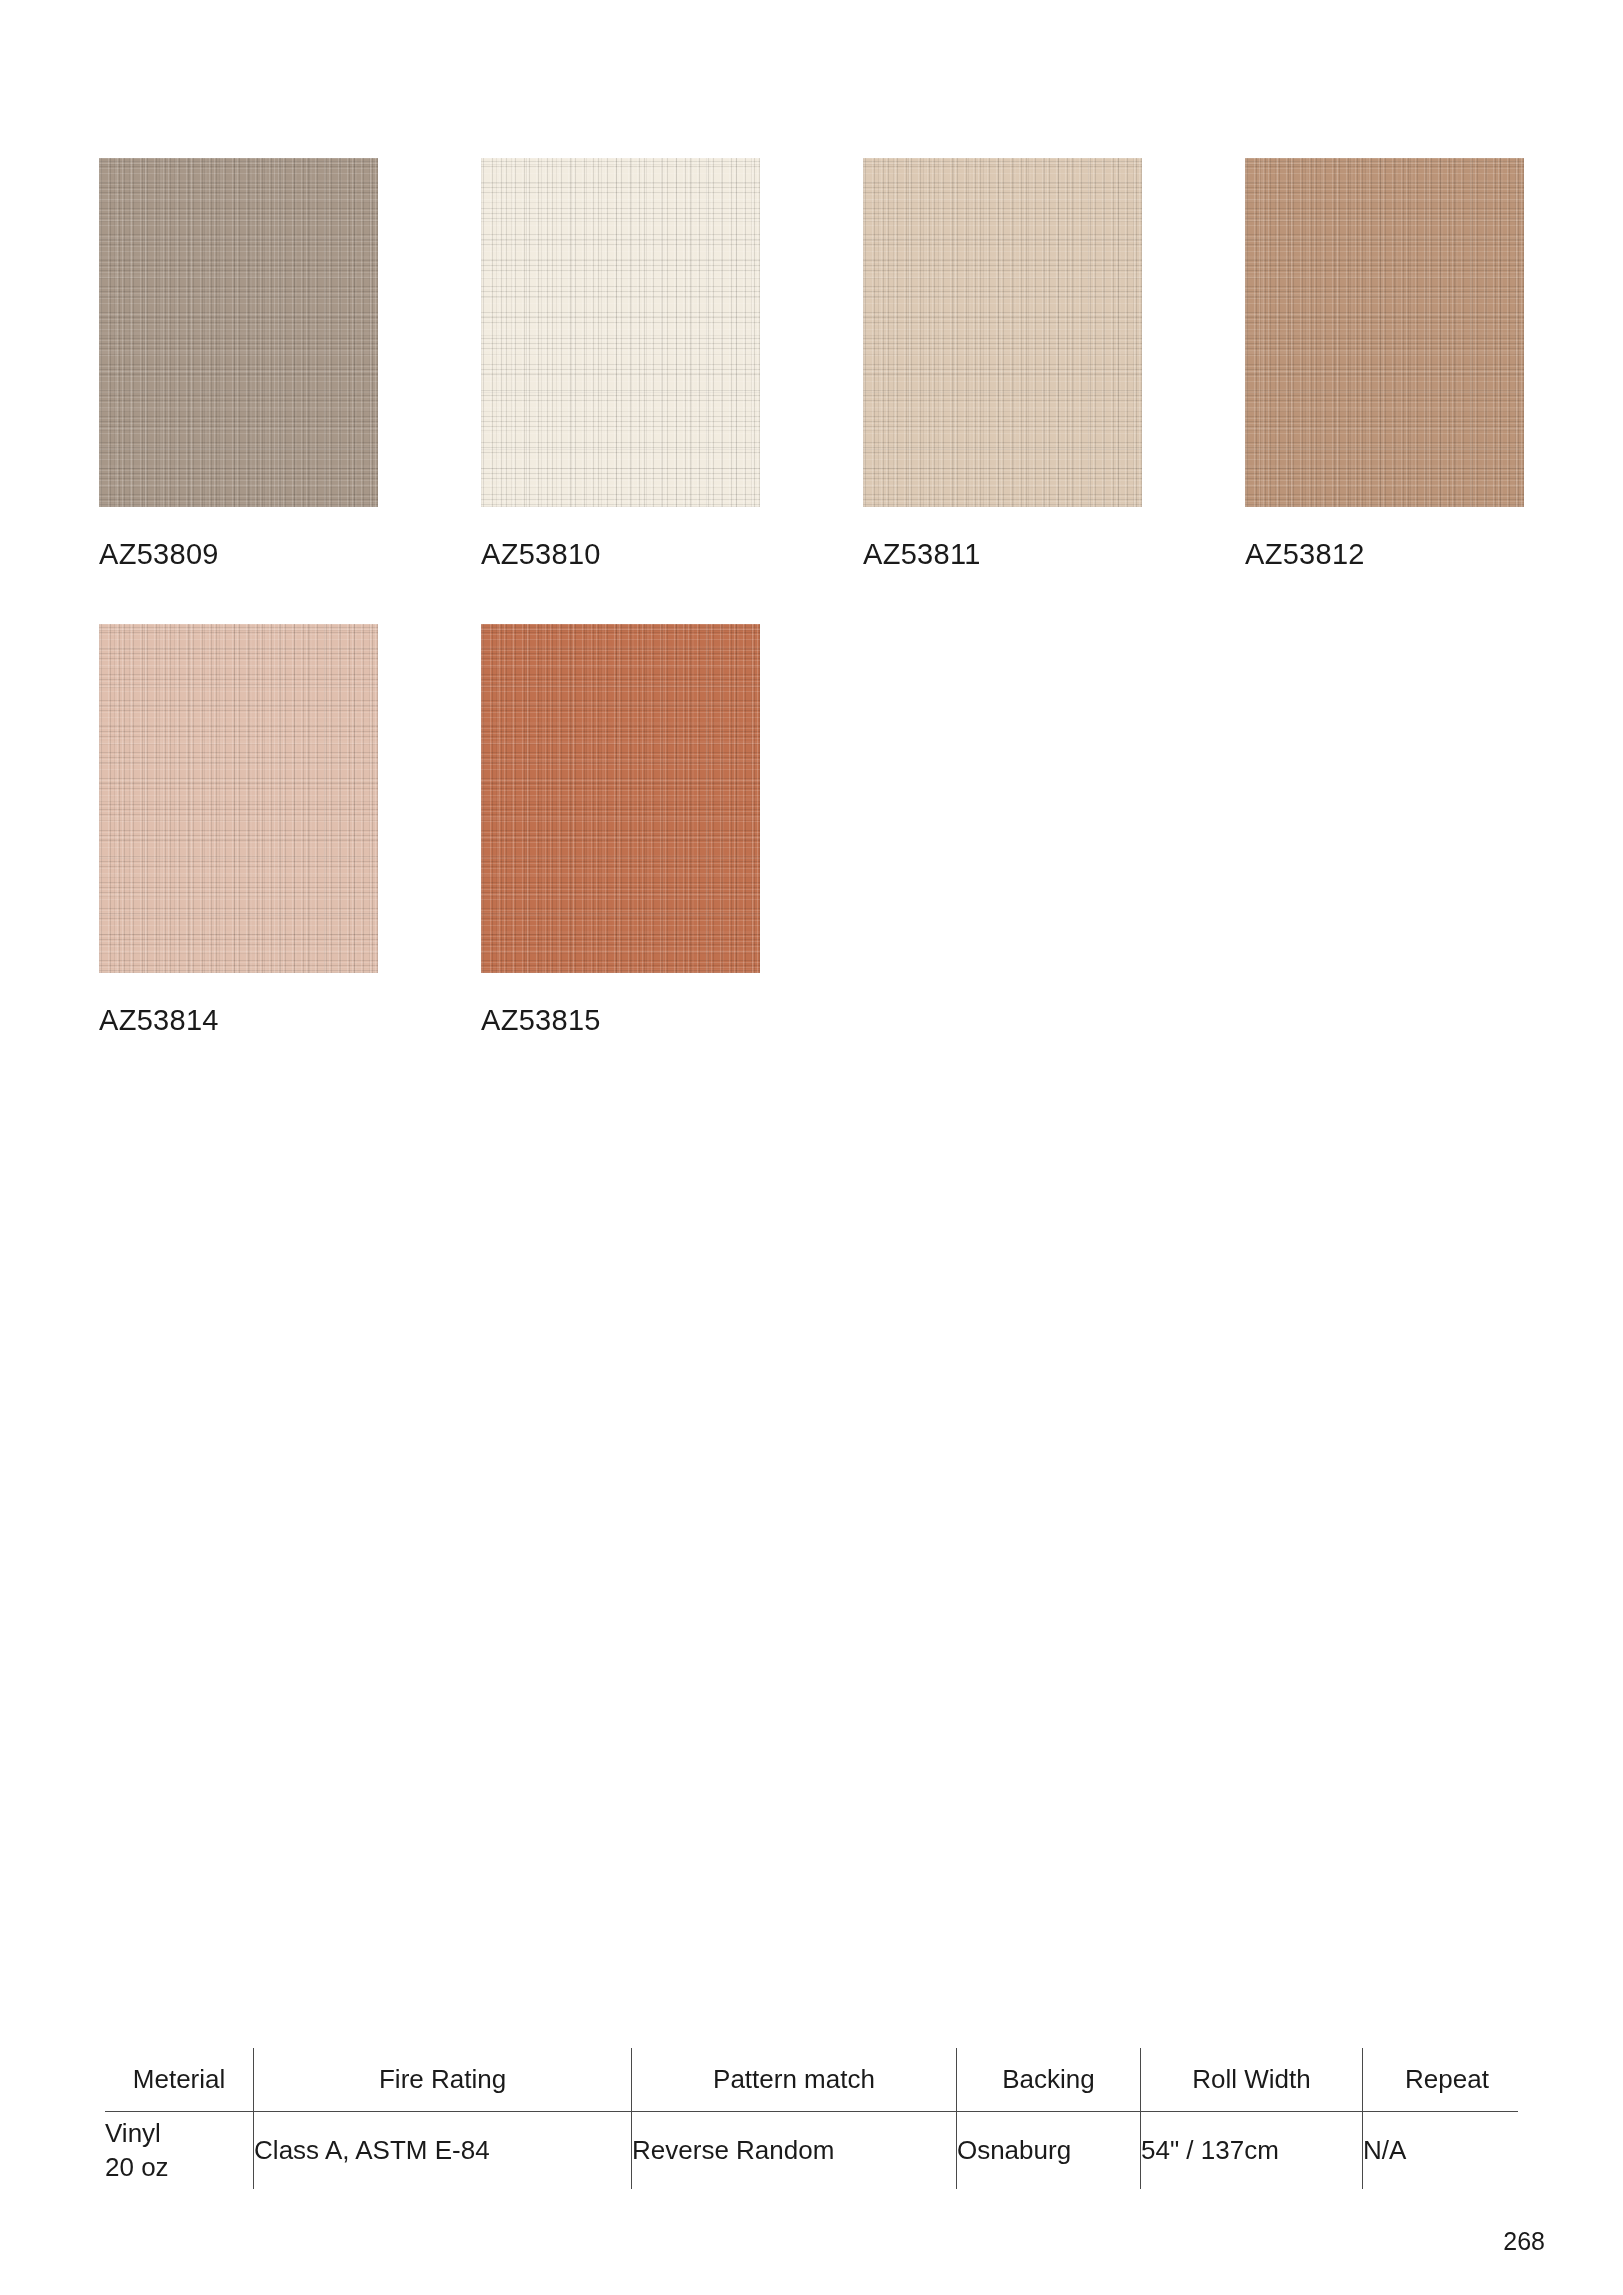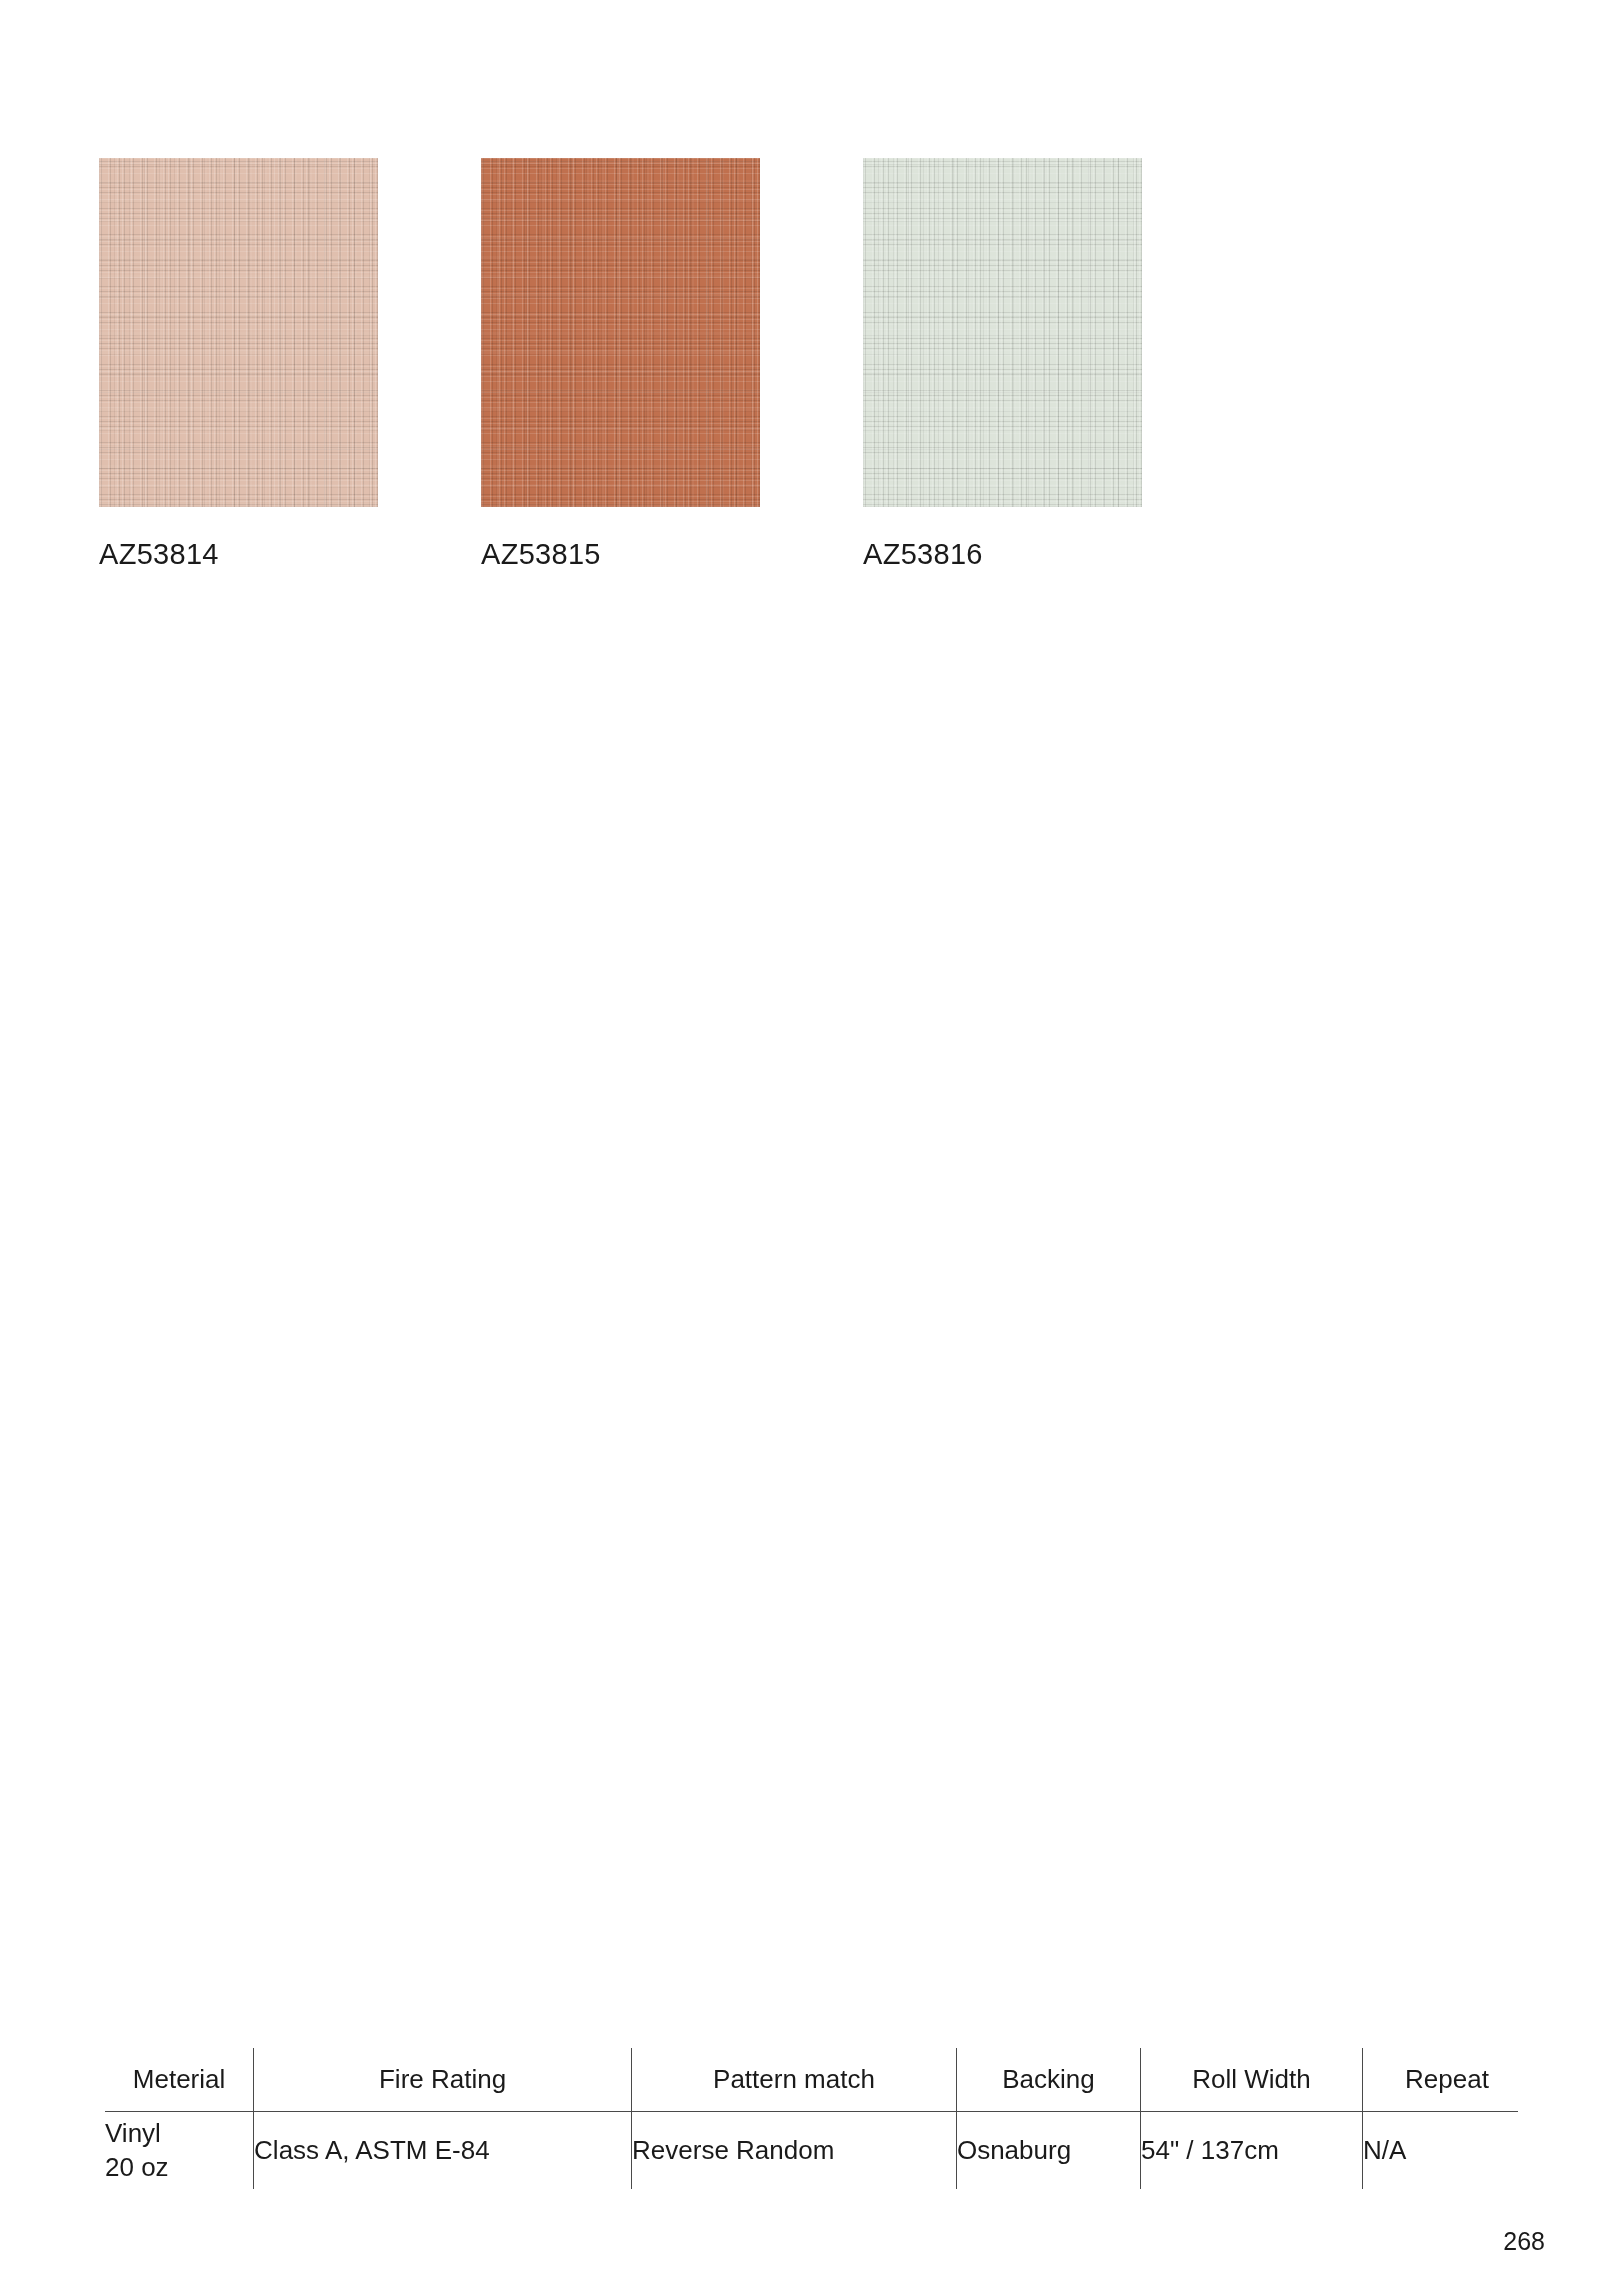--- a/index.html
+++ b/index.html
@@ -141,30 +141,44 @@
     color: #1a1a1a;
     text-align: center;
   }
 </style>
 </head>
 <body>
 
 <div id="swatch-grid">
     <div class="swatch-row">
       <div class="swatch-cell">
+        <div class="swatch-chip" style="background-color: rgb(167, 151, 136);"></div>
+        <div class="swatch-label">AZ53809</div>
+      </div>
+      <div class="swatch-cell">
+        <div class="swatch-chip" style="background-color: rgb(242, 236, 224);"></div>
+        <div class="swatch-label">AZ53810</div>
+      </div>
+      <div class="swatch-cell">
+        <div class="swatch-chip" style="background-color: rgb(220, 201, 180);"></div>
+        <div class="swatch-label">AZ53811</div>
+      </div>
+      <div class="swatch-cell">
+        <div class="swatch-chip" style="background-color: rgb(187, 148, 120);"></div>
+        <div class="swatch-label">AZ53812</div>
+      </div>
+    </div>
+    <div class="swatch-row">
+      <div class="swatch-cell">
         <div class="swatch-chip" style="background-color: rgb(224, 191, 174);"></div>
         <div class="swatch-label">AZ53814</div>
       </div>
       <div class="swatch-cell">
         <div class="swatch-chip" style="background-color: rgb(192, 112, 78);"></div>
         <div class="swatch-label">AZ53815</div>
-      </div>
-      <div class="swatch-cell">
-        <div class="swatch-chip" style="background-color: rgb(221, 228, 218);"></div>
-        <div class="swatch-label">AZ53816</div>
       </div>
     </div>
     <div class="swatch-row">
       <div class="swatch-cell empty"></div>
       <div class="swatch-cell empty"></div>
     </div>
   </div>
 
 <table id="spec-table">
   <thead>

